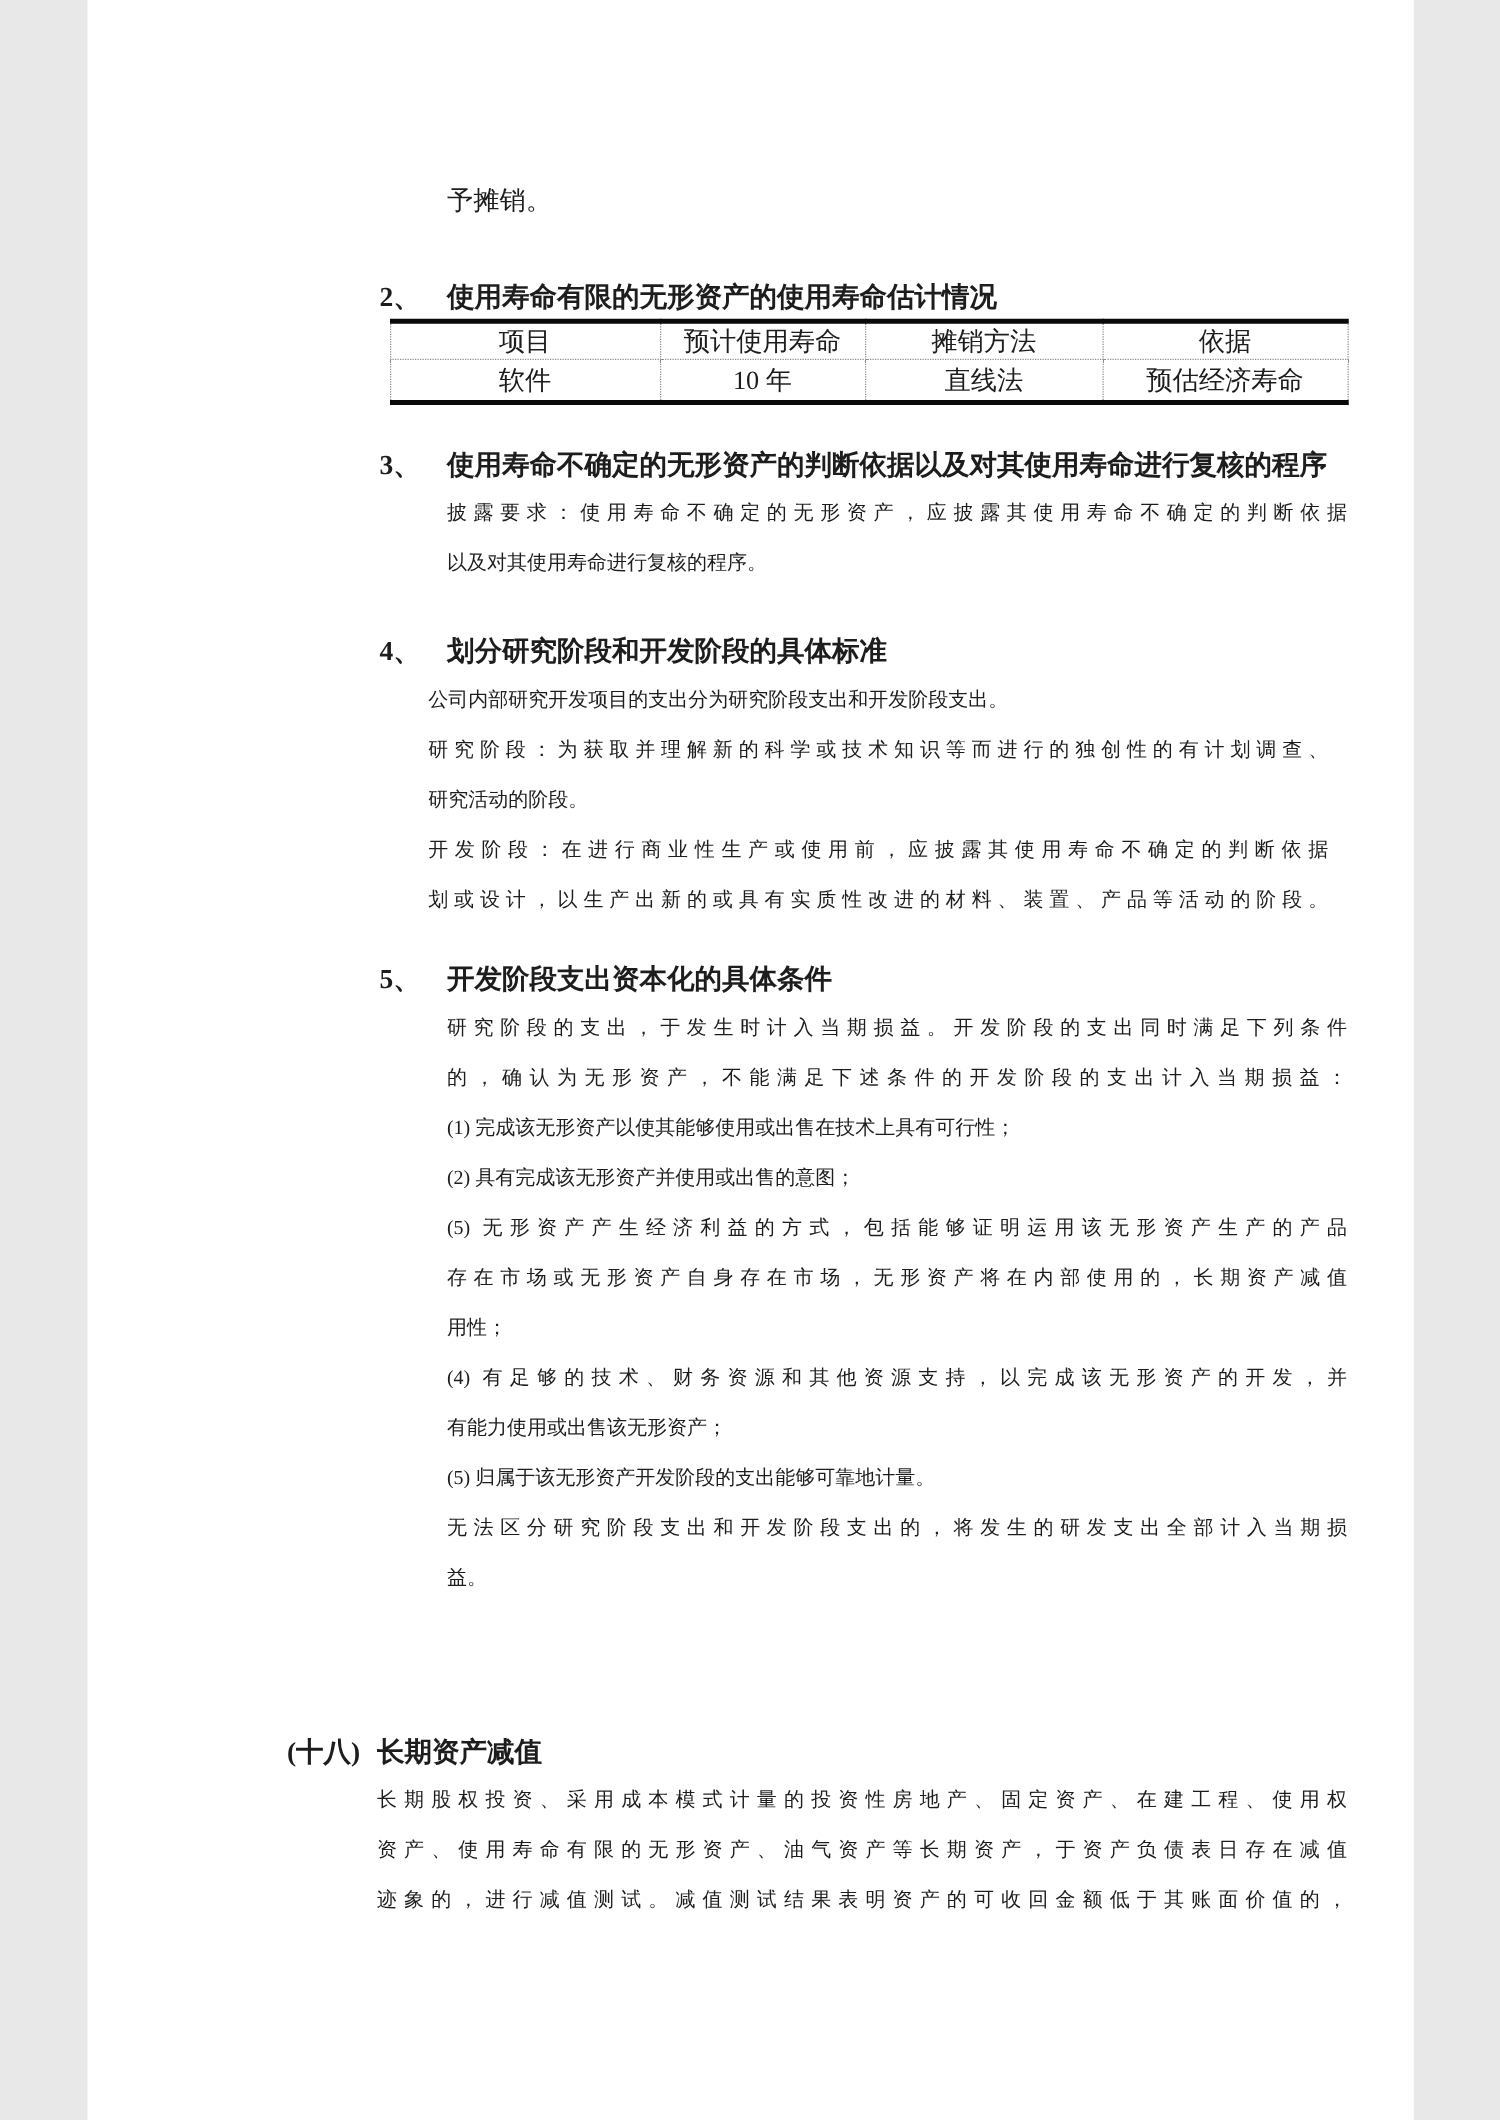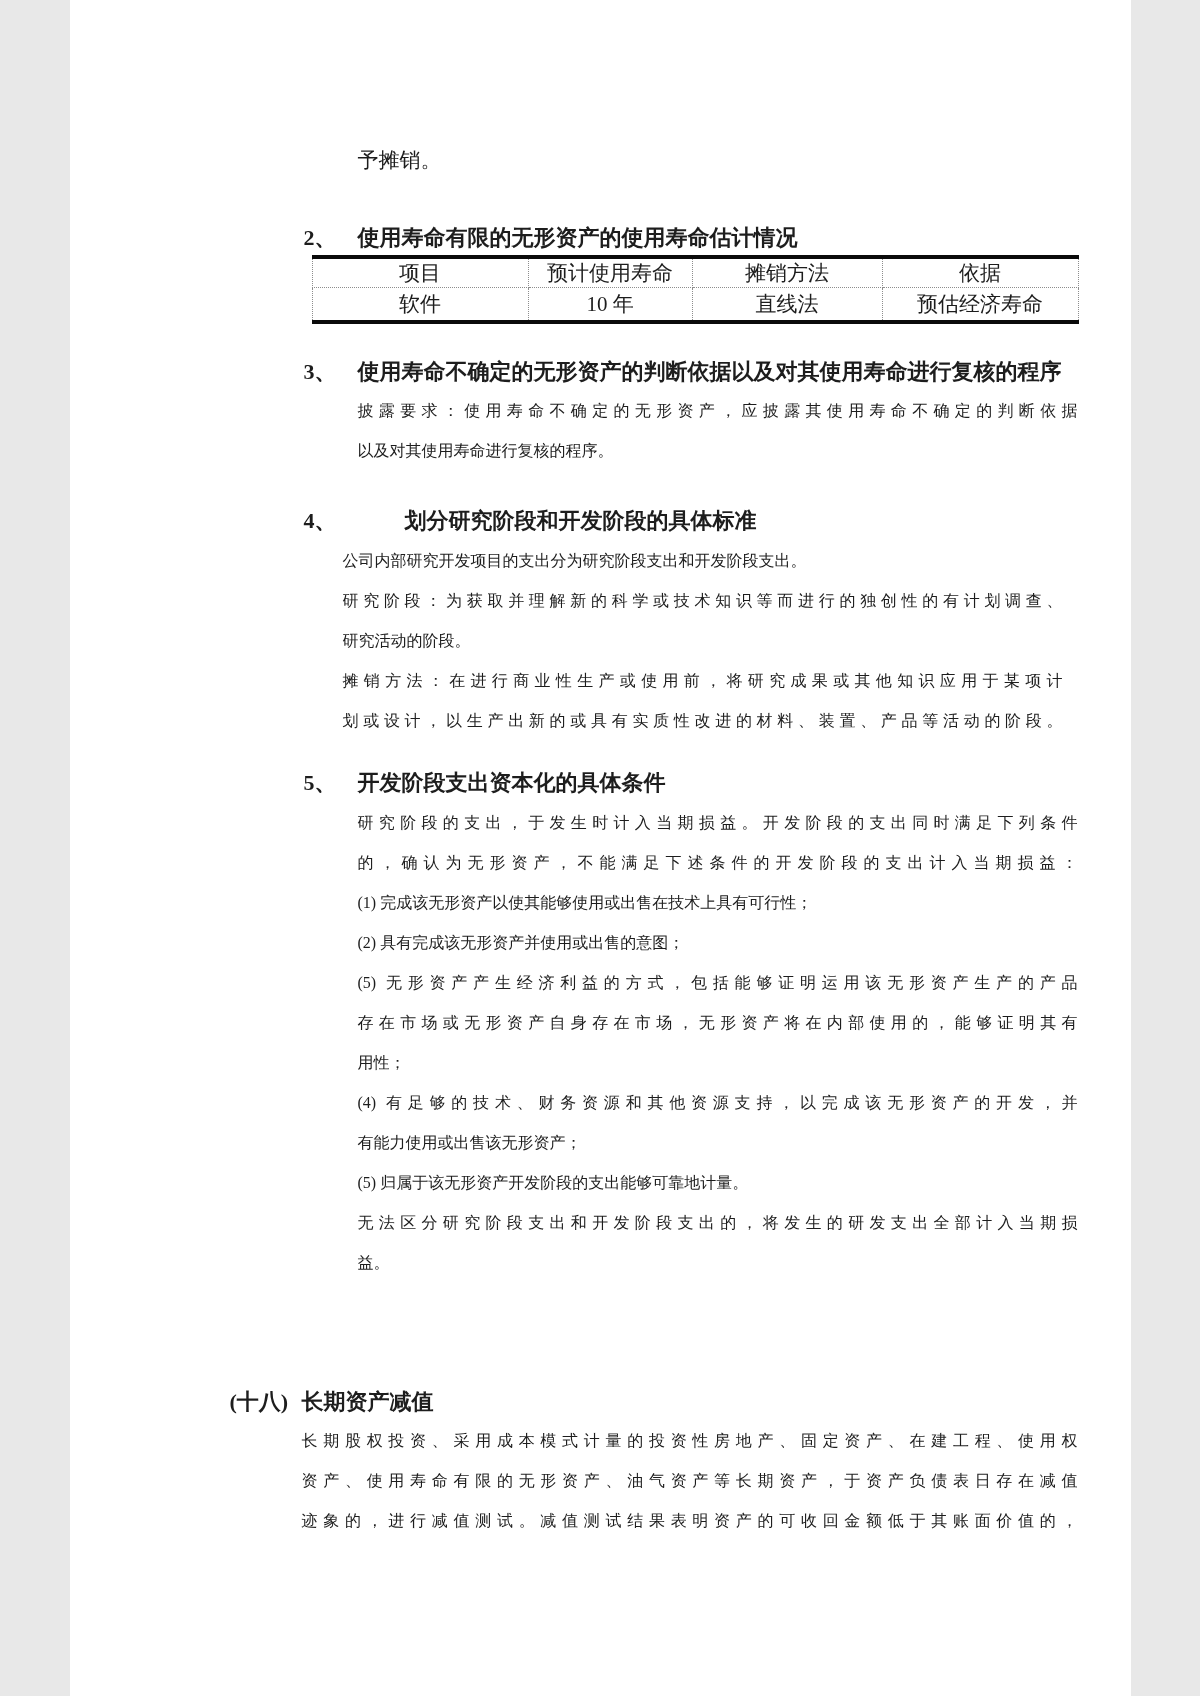--- a/index.html
+++ b/index.html
@@ -94,38 +94,38 @@
   </table>
 
   <div class="hnum" style="top:352px;left:234px;">3、</div>
   <div class="htitle" style="top:352px;left:288px;">使用寿命不确定的无形资产的判断依据以及对其使用寿命进行复核的程序</div>
   <div class="para" style="top:391px;left:288px;width:720px;">
     <div class="ln j">披露要求：使用寿命不确定的无形资产，应披露其使用寿命不确定的判断依据</div>
     <div class="ln">以及对其使用寿命进行复核的程序。</div>
   </div>
 
   <div class="hnum" style="top:501px;left:234px;">4、</div>
-  <div class="htitle" style="top:501px;left:288px;margin-left:47px;">划分研究阶段和开发阶段的具体标准</div>
+  <div class="htitle" style="top:501px;left:288px;">划分研究阶段和开发阶段的具体标准</div>
   <div class="para" style="top:541px;left:273px;width:720px;">
     <div class="ln">公司内部研究开发项目的支出分为研究阶段支出和开发阶段支出。</div>
     <div class="ln j">研究阶段：为获取并理解新的科学或技术知识等而进行的独创性的有计划调查、</div>
     <div class="ln">研究活动的阶段。</div>
-    <div class="ln j">摊销方法：在进行商业性生产或使用前，将研究成果或其他知识应用于某项计</div>
+    <div class="ln j">开发阶段：在进行商业性生产或使用前，应披露其使用寿命不确定的判断依据</div>
     <div class="ln j">划或设计，以生产出新的或具有实质性改进的材料、装置、产品等活动的阶段。</div>
   </div>
 
   <div class="hnum" style="top:763px;left:234px;">5、</div>
   <div class="htitle" style="top:763px;left:288px;">开发阶段支出资本化的具体条件</div>
   <div class="para" style="top:803px;left:288px;width:720px;">
     <div class="ln j">研究阶段的支出，于发生时计入当期损益。开发阶段的支出同时满足下列条件</div>
     <div class="ln j">的，确认为无形资产，不能满足下述条件的开发阶段的支出计入当期损益：</div>
     <div class="ln">(1) 完成该无形资产以使其能够使用或出售在技术上具有可行性；</div>
     <div class="ln">(2) 具有完成该无形资产并使用或出售的意图；</div>
     <div class="ln j">(5) 无形资产产生经济利益的方式，包括能够证明运用该无形资产生产的产品</div>
-    <div class="ln j">存在市场或无形资产自身存在市场，无形资产将在内部使用的，能够证明其有</div>
+    <div class="ln j">存在市场或无形资产自身存在市场，无形资产将在内部使用的，长期资产减值</div>
     <div class="ln">用性；</div>
     <div class="ln j">(4) 有足够的技术、财务资源和其他资源支持，以完成该无形资产的开发，并</div>
     <div class="ln">有能力使用或出售该无形资产；</div>
     <div class="ln">(5) 归属于该无形资产开发阶段的支出能够可靠地计量。</div>
     <div class="ln j">无法区分研究阶段支出和开发阶段支出的，将发生的研发支出全部计入当期损</div>
     <div class="ln">益。</div>
   </div>
 
   <div class="hnum" style="top:1382px;left:160px;">(十八)</div>
   <div class="htitle" style="top:1382px;left:232px;">长期资产减值</div>

